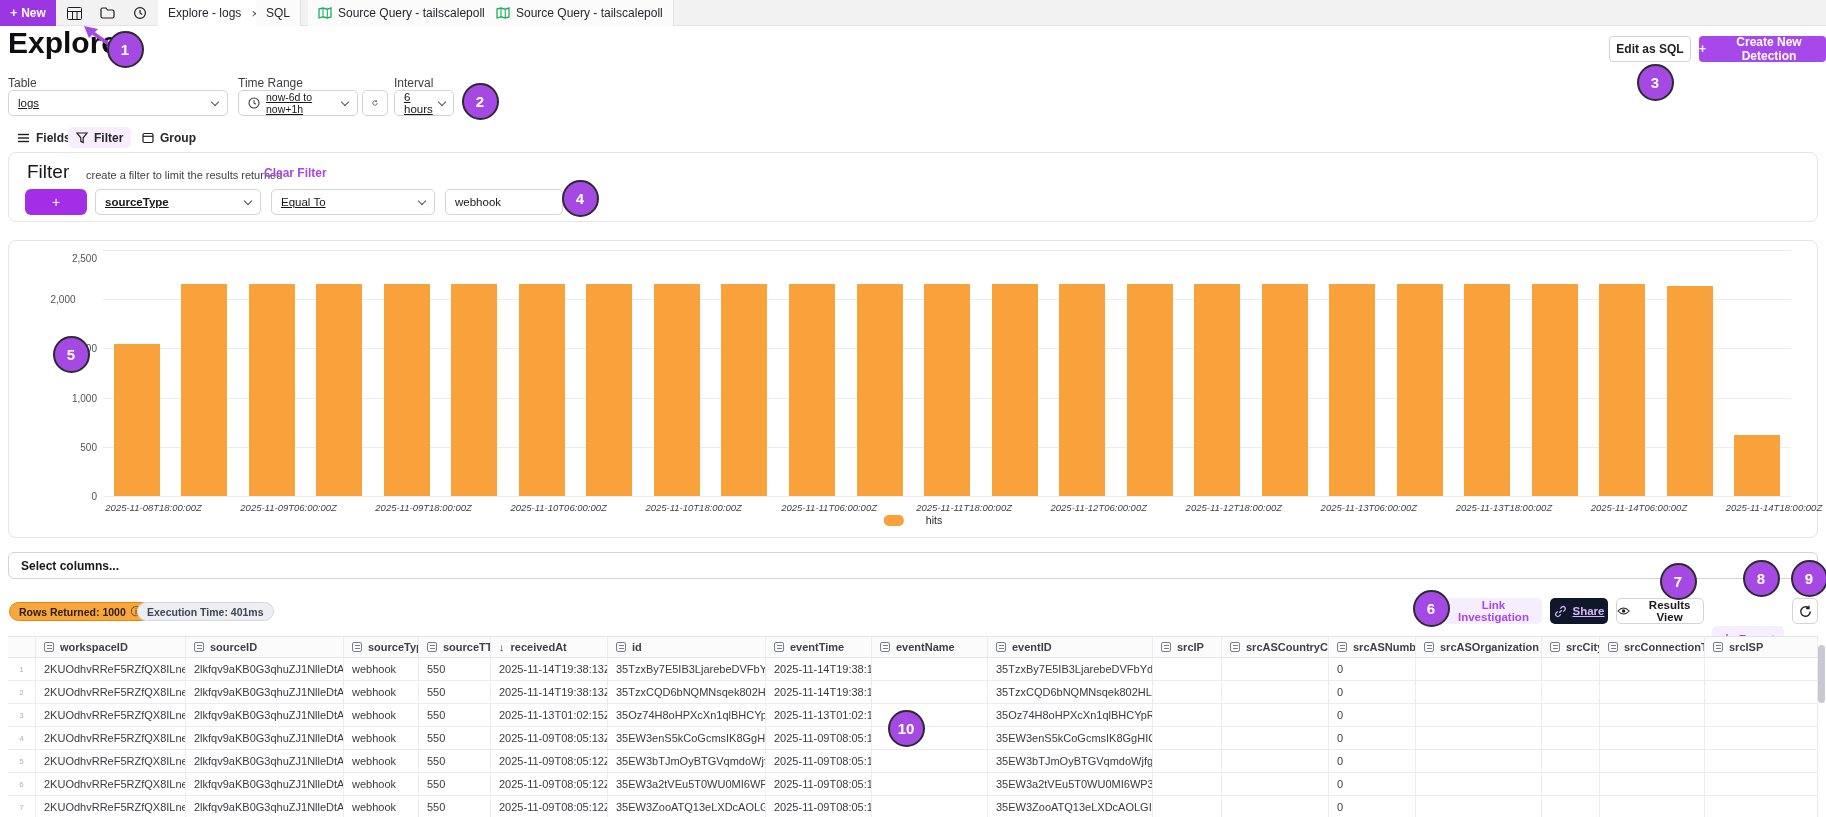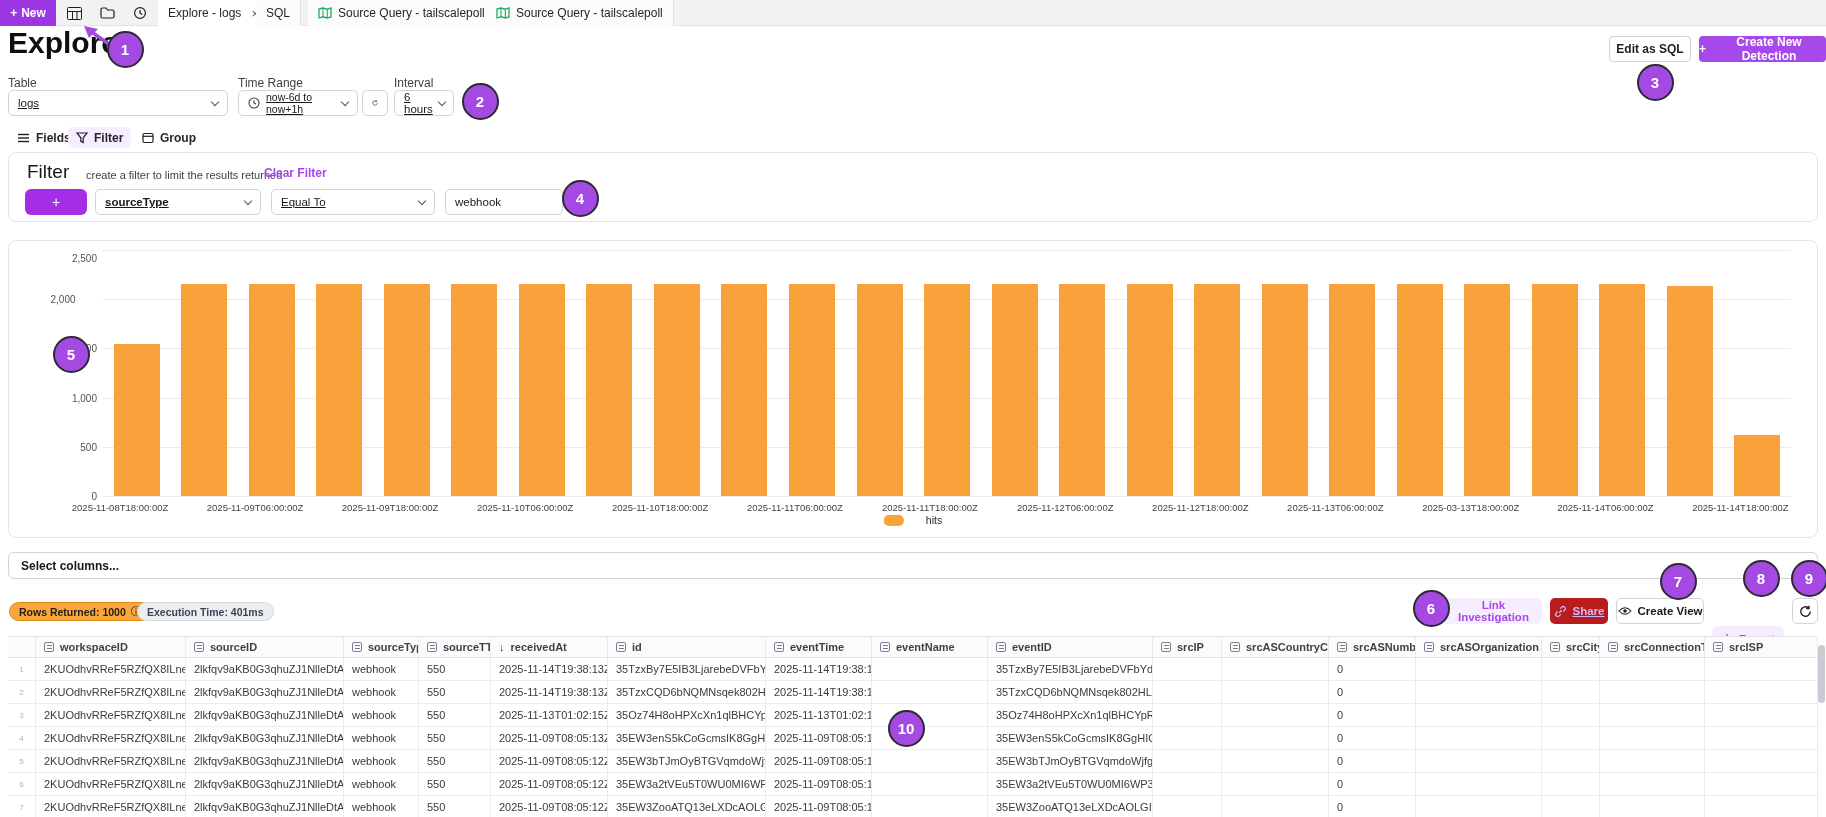--- a/index.html
+++ b/index.html
@@ -40,36 +40,36 @@
   .filter-sub { position:absolute; left:77px; top:16px; font-size:11px; color:#3f3f46; }
   .clear-link { position:absolute; left:255px; top:13px; font-size:12px; font-weight:bold; color:#a648ea; cursor:pointer; }
   .plus-btn { position:absolute; left:16px; top:36px; width:62px; height:26px; background:#a32ee6; color:#fff;
     border:none; border-radius:6px; font-size:14px; cursor:pointer; }
   .filter-input { position:absolute; height:26px; border:1px solid #d4d4d8; border-radius:5px;
     font-size:11.5px; padding:0 9px; color:#18181b; }
   
   .gridline { position:absolute; height:1px; background:#ececee; }
   .ylabel { position:absolute; width:68px; text-align:right; font-size:10px; color:#52525b; }
   .bar { position:absolute; background:#f9a13a; }
-  .xlabel { position:absolute; width:130px; text-align:left; font-size:9.5px; color:#3f3f46; }
+  .xlabel { position:absolute; width:130px; text-align:right; font-size:9.5px; color:#3f3f46;font-style:italic; }
   .legend { position:absolute; left:50%; transform:translateX(-50%); top:273px; display:flex; align-items:center; gap:22px;
     font-size:10.5px; color:#26262b; cursor:pointer; }
   .legend .swatch { width:20px; height:11px; border-radius:5px; background:#f9a13a; }
   
   .cols-input { position:absolute; left:8px; top:552px; width:1810px; height:27px; border:1px solid #d4d4d8;
     border-radius:6px; padding:0 12px; font-size:12px; font-weight:bold; color:#18181b; font-family:"Liberation Sans", sans-serif; }
   .cols-input::placeholder { color:#18181b; opacity:1; font-weight:bold; }
   
   .badge-orange { position:absolute; top:602px; height:19px; background:#f9a63c; border:1.5px solid #dd8a10;
     border-radius:10px; display:flex; align-items:center; gap:5px; padding:0 9px; font-size:10.5px; font-weight:bold; color:#2b2013; }
   .badge-gray { position:absolute; top:602px; height:19px; background:#eceef2; border:1px solid #d3d8e0;
     border-radius:10px; display:flex; align-items:center; padding:0 9px; font-size:10.5px; font-weight:bold; color:#3c4656; }
   .pill-lav { position:absolute; top:598px; height:26px; border:none; background:#f6eefe; border-radius:5px;
     color:#a648ea; font-size:11.5px; font-weight:bold; display:flex; align-items:center; justify-content:center; gap:6px; cursor:pointer; }
-  .pill-lav.disabled { color:#d6b6f6; background:#b91c1c;text-decoration:underline; }
+  .pill-lav.disabled { color:#d6b6f6; background:#0f172a;text-decoration:underline; }
   .pill-outline { position:absolute; top:598px; height:26px; background:#fff; border:1px solid #d4d4d8; border-radius:5px;
     color:#18181b; font-size:11.5px; font-weight:bold; display:flex; align-items:center; justify-content:center; gap:6px; cursor:pointer; }
   
   .table-wrap { position:absolute; left:8px; top:636px; width:1810px; height:181px; overflow:hidden; }
   .trow { display:flex; height:23px; border-bottom:1px solid #ececf0; background:#fff; }
   .trow.head { height:22px; background:#fbfbfc; border-top:1px solid #e4e4e7; border-bottom:1px solid #e4e4e7; }
   .td, .th { border-right:1px solid #ececf0; padding:0 8px; font-size:11px; line-height:22px;
     overflow:hidden; white-space:nowrap; flex:none; color:#3a3a40; }
   .th { font-weight:bold; color:#3f3f46; display:flex; align-items:center; gap:6px; cursor:pointer; }
   .td-num { width:28px; flex:none; border-right:1px solid #ececf0; color:#b0b0ba; font-size:8px;
@@ -252,21 +252,21 @@
       <div class="xlabel" style="left: 62.8px; top: 261px;">2025-11-08T18:00:00Z</div>
       <div class="xlabel" style="left: 197.8px; top: 261px;">2025-11-09T06:00:00Z</div>
       <div class="xlabel" style="left: 332.8px; top: 261px;">2025-11-09T18:00:00Z</div>
       <div class="xlabel" style="left: 467.9px; top: 261px;">2025-11-10T06:00:00Z</div>
       <div class="xlabel" style="left: 602.9px; top: 261px;">2025-11-10T18:00:00Z</div>
       <div class="xlabel" style="left: 738px; top: 261px;">2025-11-11T06:00:00Z</div>
       <div class="xlabel" style="left: 873px; top: 261px;">2025-11-11T18:00:00Z</div>
       <div class="xlabel" style="left: 1008px; top: 261px;">2025-11-12T06:00:00Z</div>
       <div class="xlabel" style="left: 1143.1px; top: 261px;">2025-11-12T18:00:00Z</div>
       <div class="xlabel" style="left: 1278.1px; top: 261px;">2025-11-13T06:00:00Z</div>
-      <div class="xlabel" style="left: 1413.2px; top: 261px;">2025-03-13T18:00:00Z</div>
+      <div class="xlabel" style="left: 1413.2px; top: 261px;">2025-11-13T18:00:00Z</div>
       <div class="xlabel" style="left: 1548.2px; top: 261px;">2025-11-14T06:00:00Z</div>
       <div class="xlabel" style="left: 1683.2px; top: 261px;">2025-11-14T18:00:00Z</div>
     </div>
   <div class="legend">
     <span class="swatch"></span>
     <span>hits</span>
   </div>
 </div>
 
 <input class="cols-input" placeholder="Select columns..." style="">
@@ -292,21 +292,21 @@
       <path d="M6.2 3.6 l1.5-1.5 a2.1 2.1 0 0 1 3 3 L9.2 6.6" fill="none" stroke="#d6b6f6" stroke-width="1.3"></path>
       <path d="M6.8 9.4 l-1.5 1.5 a2.1 2.1 0 0 1 -3 -3 L3.8 6.4" fill="none" stroke="#d6b6f6" stroke-width="1.3"></path>
     </svg>
   <span>Share</span>
 </button>
 <button class="pill-outline" style="left:1616px; width:88px;">
   <svg width="14" height="10" viewBox="0 0 14 10">
       <path d="M1 5 Q7 -1.5 13 5 Q7 11.5 1 5 Z" fill="none" stroke="#1f1f23" stroke-width="1.1"></path>
       <circle cx="7" cy="5" r="1.8" fill="#1f1f23"></circle>
     </svg>
-  <span>Create View</span>
+  <span>Results View</span>
 </button>
 <button class="pill-lav" style="left:1712px; width:72px;margin-top:28px;">
   <svg width="12" height="13" viewBox="0 0 12 13">
       <path d="M6 1 v7 M3.2 5.5 L6 8.3 L8.8 5.5" stroke="#a648ea" stroke-width="1.4" fill="none"></path>
       <path d="M1.5 9.8 v1.8 h9 v-1.8" stroke="#a648ea" stroke-width="1.4" fill="none"></path>
     </svg>
   <span>Export</span>
 </button>
 <button class="pill-outline" style="left:1792px; width:26px;">
   <svg width="13" height="13" viewBox="0 0 12 12">

